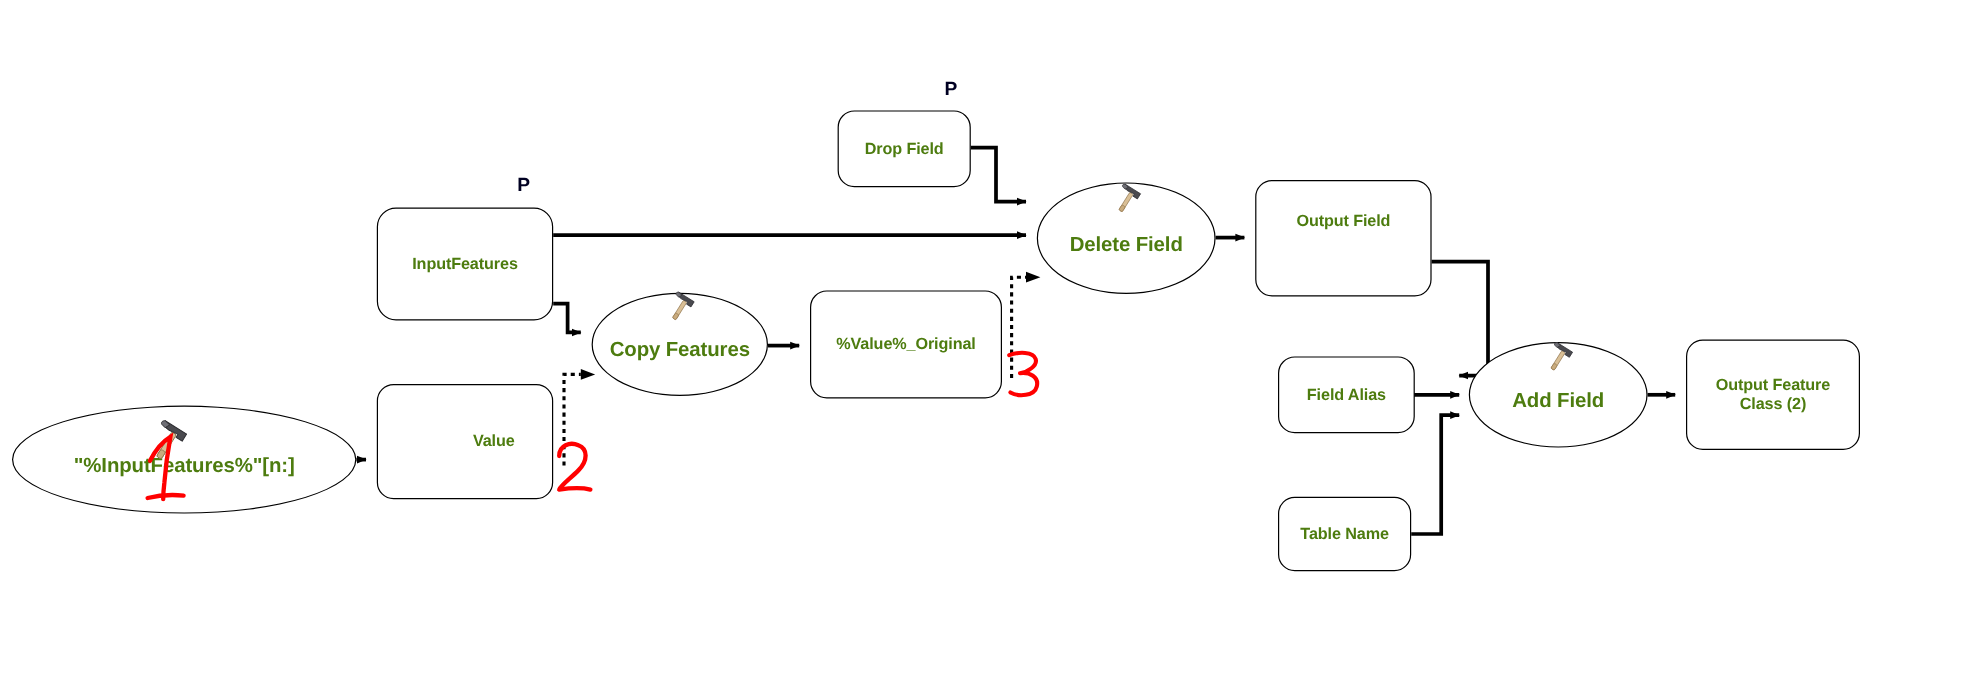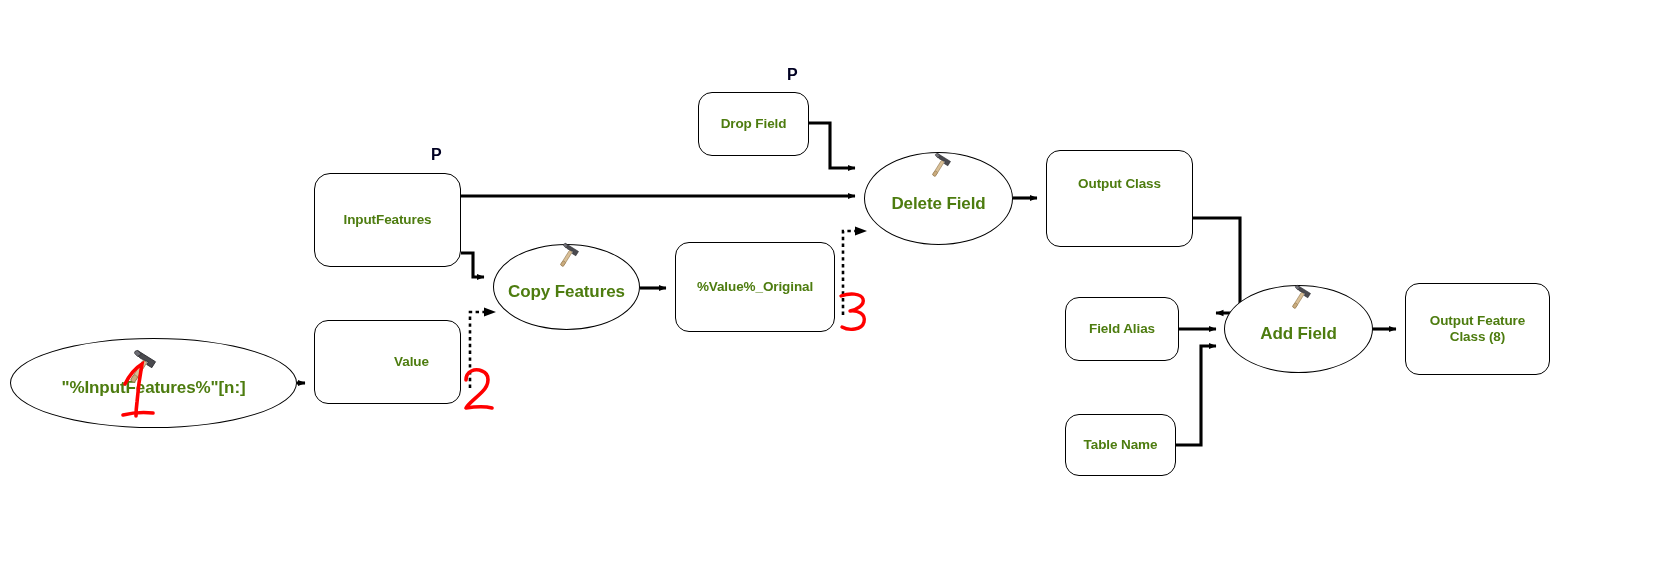--- a/index.html
+++ b/index.html
@@ -157,21 +157,21 @@
         <path d="M6,6 C4,7 3.5,9 5,10 L9,11 L11,7 z" fill="#6e6e75" stroke="#2c2c30" stroke-width="0.7"></path>
       </g>
     </svg>
     <span class="label">"%InputFeatures%"[n:]</span>
   </div>
 
   <div class="node variable" style="left:314px; top:173px; width:147px; height:94px;border-radius:16px;">
     <span class="label">InputFeatures</span>
   </div>
 
-  <div class="node variable" style="left:314px; top:320px; width:147px; height:84px;padding-left:48px;">
+  <div class="node variable" style="left:314px; top:320px; width:147px; height:96px;padding-left:48px;">
     <span class="label">Value</span>
   </div>
 
   <div class="node tool" style="left:493px; top:244px; width:147px; height:86px;">
     <svg class="hammer" style="left:61px; top:-3px; width:26px; height:28px;" viewBox="0 0 36 38" xmlns="http://www.w3.org/2000/svg">
       <g transform="rotate(32 18 19)">
         <rect x="15.5" y="11" width="4.6" height="24" rx="1.4" fill="#d9bf96" stroke="#8a6f46" stroke-width="0.7"></rect>
         <rect x="15.5" y="28" width="4.6" height="7" rx="1.6" fill="#c9ab7e" stroke="#8a6f46" stroke-width="0.6"></rect>
         <path d="M6,6 L27,6 L27,13 L21,13 L21,10 L13,11 C10,11 7,10 6,8 z" fill="#4a4a4f" stroke="#2c2c30" stroke-width="0.8" stroke-linejoin="round"></path>
         <path d="M6,6 C4,7 3.5,9 5,10 L9,11 L11,7 z" fill="#6e6e75" stroke="#2c2c30" stroke-width="0.7"></path>
@@ -194,21 +194,21 @@
         <rect x="15.5" y="11" width="4.6" height="24" rx="1.4" fill="#d9bf96" stroke="#8a6f46" stroke-width="0.7"></rect>
         <rect x="15.5" y="28" width="4.6" height="7" rx="1.6" fill="#c9ab7e" stroke="#8a6f46" stroke-width="0.6"></rect>
         <path d="M6,6 L27,6 L27,13 L21,13 L21,10 L13,11 C10,11 7,10 6,8 z" fill="#4a4a4f" stroke="#2c2c30" stroke-width="0.8" stroke-linejoin="round"></path>
         <path d="M6,6 C4,7 3.5,9 5,10 L9,11 L11,7 z" fill="#6e6e75" stroke="#2c2c30" stroke-width="0.7"></path>
       </g>
     </svg>
     <span class="label">Delete Field</span>
   </div>
 
   <div class="node variable" style="left:1046px; top:150px; width:147px; height:97px;">
-    <span class="label" style="transform:translateY(-15px);">Output Class</span>
+    <span class="label" style="transform:translateY(-15px);">Output Field</span>
   </div>
 
   <div class="node variable" style="left:1065px; top:297px; width:114px; height:64px;">
     <span class="label">Field Alias</span>
   </div>
 
   <div class="node variable" style="left:1065px; top:414px; width:111px; height:62px;">
     <span class="label">Table Name</span>
   </div>
 
@@ -219,16 +219,16 @@
         <rect x="15.5" y="28" width="4.6" height="7" rx="1.6" fill="#c9ab7e" stroke="#8a6f46" stroke-width="0.6"></rect>
         <path d="M6,6 L27,6 L27,13 L21,13 L21,10 L13,11 C10,11 7,10 6,8 z" fill="#4a4a4f" stroke="#2c2c30" stroke-width="0.8" stroke-linejoin="round"></path>
         <path d="M6,6 C4,7 3.5,9 5,10 L9,11 L11,7 z" fill="#6e6e75" stroke="#2c2c30" stroke-width="0.7"></path>
       </g>
     </svg>
     <span class="label">Add Field</span>
   </div>
 
   <div class="node variable" style="left:1405px; top:283px; width:145px; height:92px;">
     <span class="label">Output Feature
-Class (8)</span>
+Class (2)</span>
   </div>
 
 </div>
 
 </body></html>

